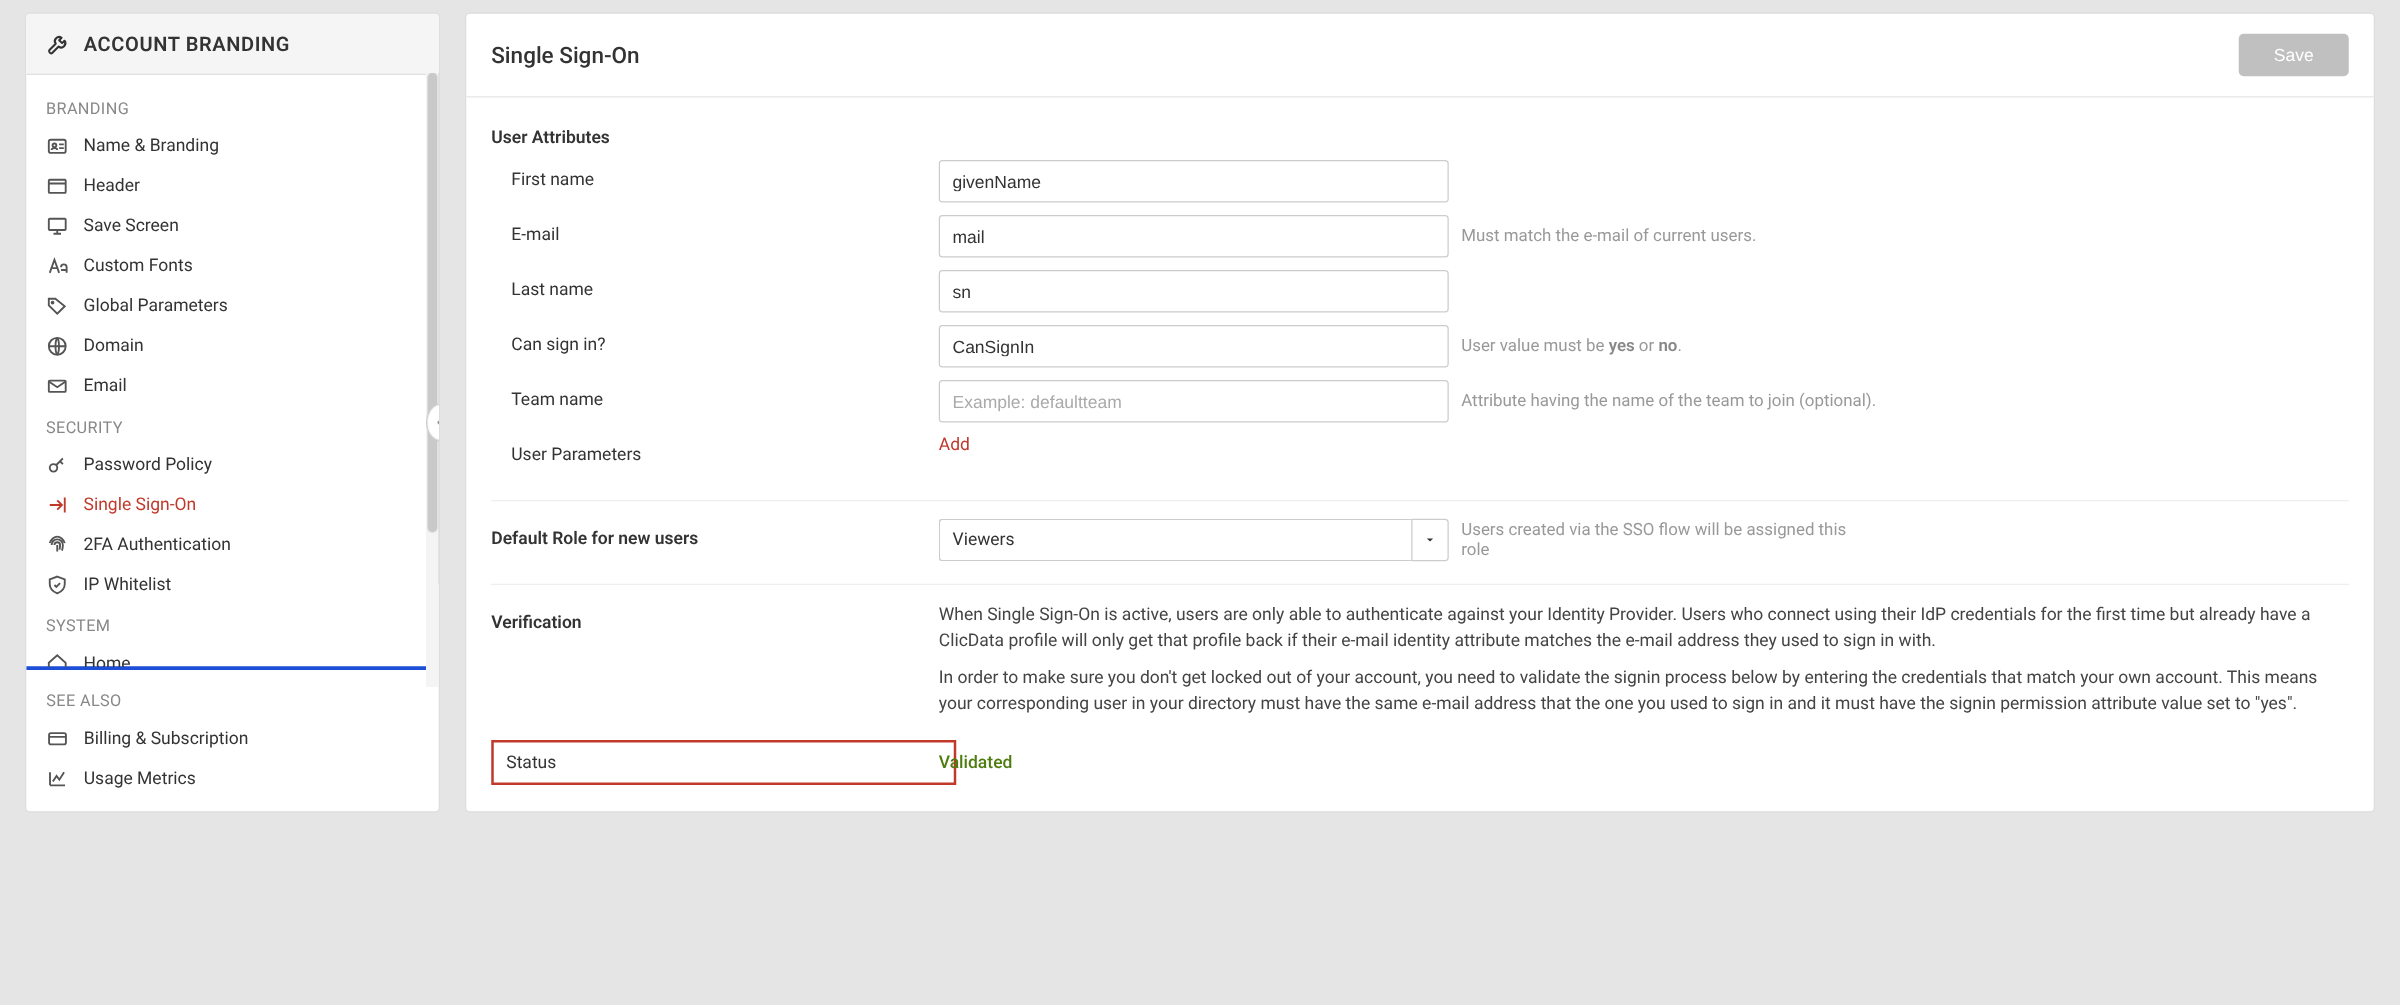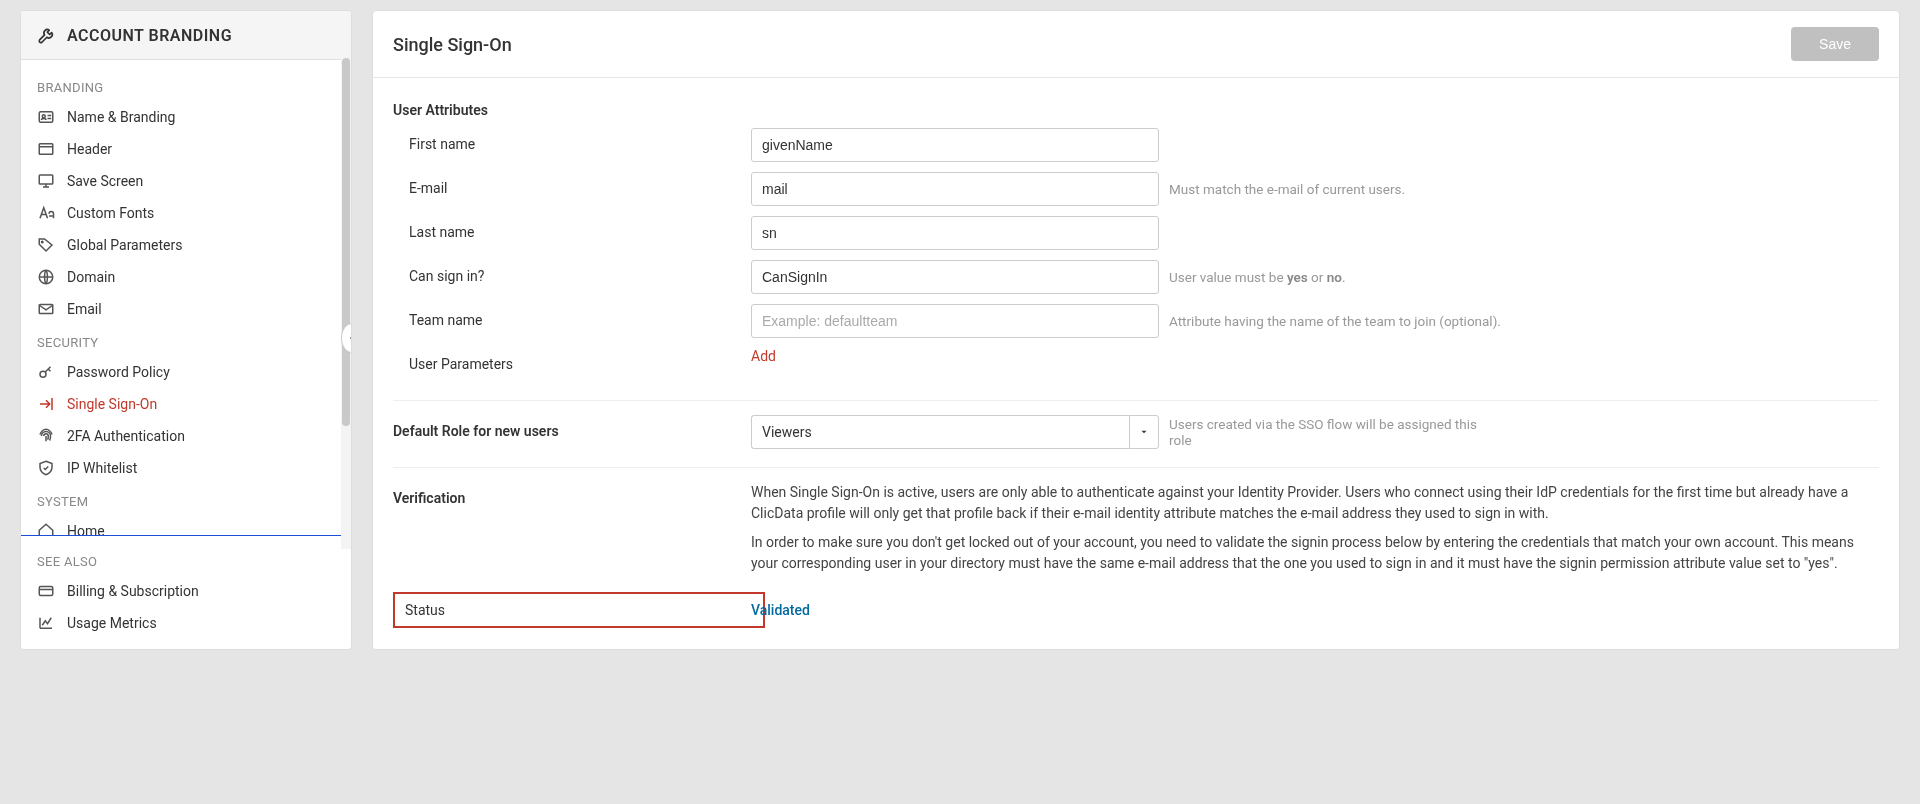--- a/index.html
+++ b/index.html
@@ -53,21 +53,21 @@
   align-items: center;
   gap: 12px;
   padding: 7px 16px;
   cursor: pointer;
   color: #333;
 }
 .sidebar-item.active { color: #c0392b; }
 .sidebar-item .icon { width: 18px; height: 18px; display:flex; align-items:center; justify-content:center; color:#555; flex-shrink:0;}
 .sidebar-item.active .icon { color:#c0392b; }
 .sidebar-footer {
-  border-top: 1px solid #1d4ed8;
+  border-top: 3px solid #1d4ed8;
   padding: 8px 0 10px;
 }
 .collapse-handle {
   position: absolute;
   right: -12px;
   top: 312px;
   width: 22px;
   height: 30px;
   background: #fff;
   border: 1px solid #ccc;
@@ -179,21 +179,21 @@
 }
 .status-row {
   display: flex;
   border: 2px solid #c0392b;
   padding: 8px 10px;
   margin-top: 10px;
   width: 372px;
   align-items: center;
 }
 .status-label { flex-shrink: 0; width: 346px; color: #333;}
-.status-value { color: #0369a1; font-weight: 500; text-align: right; }
+.status-value { color: #4d7c0f; font-weight: 500; text-align: right; }
 svg { display: block; }
 .sidebar-scroll-track {
   position: absolute;
   right: 0; top: 47px; bottom: 100px; width: 10px;
   background: #f4f4f4;
 }
 .sidebar-scroll-thumb {
   position: absolute;
   top: 0; left: 1px; right: 1px; height: 75%;
   background: #c9c9c9;

